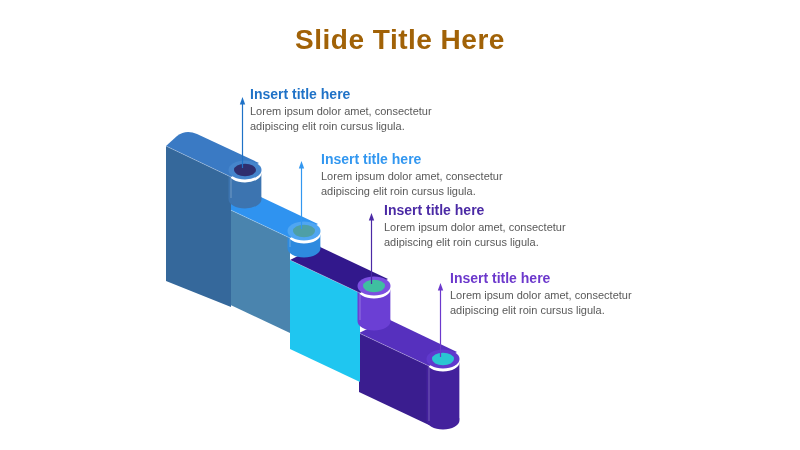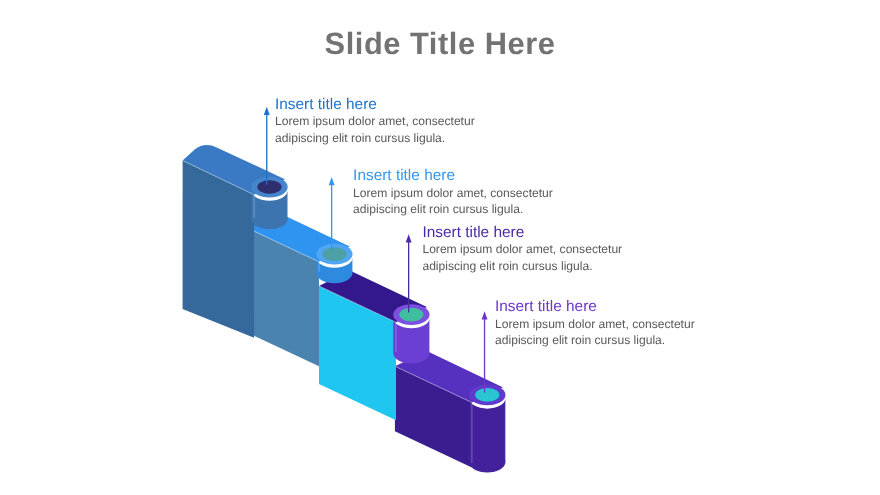--- a/index.html
+++ b/index.html
@@ -4,26 +4,26 @@
 <style>
   html,body{margin:0;padding:0;}
   body{
     width:800px;height:450px;position:relative;overflow:hidden;
     background:#ffffff;
     font-family:"Liberation Sans","DejaVu Sans",sans-serif;
   }
   .slide-title{
     position:absolute;top:24px;left:0;width:800px;
     text-align:center;margin:0;
-    font-size:28px;font-weight:700;color:#737373;
+    font-size:28px;font-weight:700;color:#a16207;
     letter-spacing:0.5px;
   }
   .illustration{position:absolute;left:0;top:0;}
   .note{position:absolute;width:198px;}
-  .note h3{margin:0 0 2px 0;font-size:14px;line-height:16px;font-weight:400;}
+  .note h3{margin:0 0 2px 0;font-size:14px;line-height:16px;font-weight:700;}
   .note p{margin:0;font-size:11px;line-height:15px;color:#595959;}
   .note-1{left:250px;top:86px;}
   .note-2{left:321px;top:151px;}
   .note-3{left:384px;top:202px;}
   .note-4{left:450px;top:270px;}
   .a1{color:#1f72c7;} .a2{color:#3297f0;} .a3{color:#4b2aa5;} .a4{color:#6c38cc;}
 </style>
 </head>
 <body>
 

